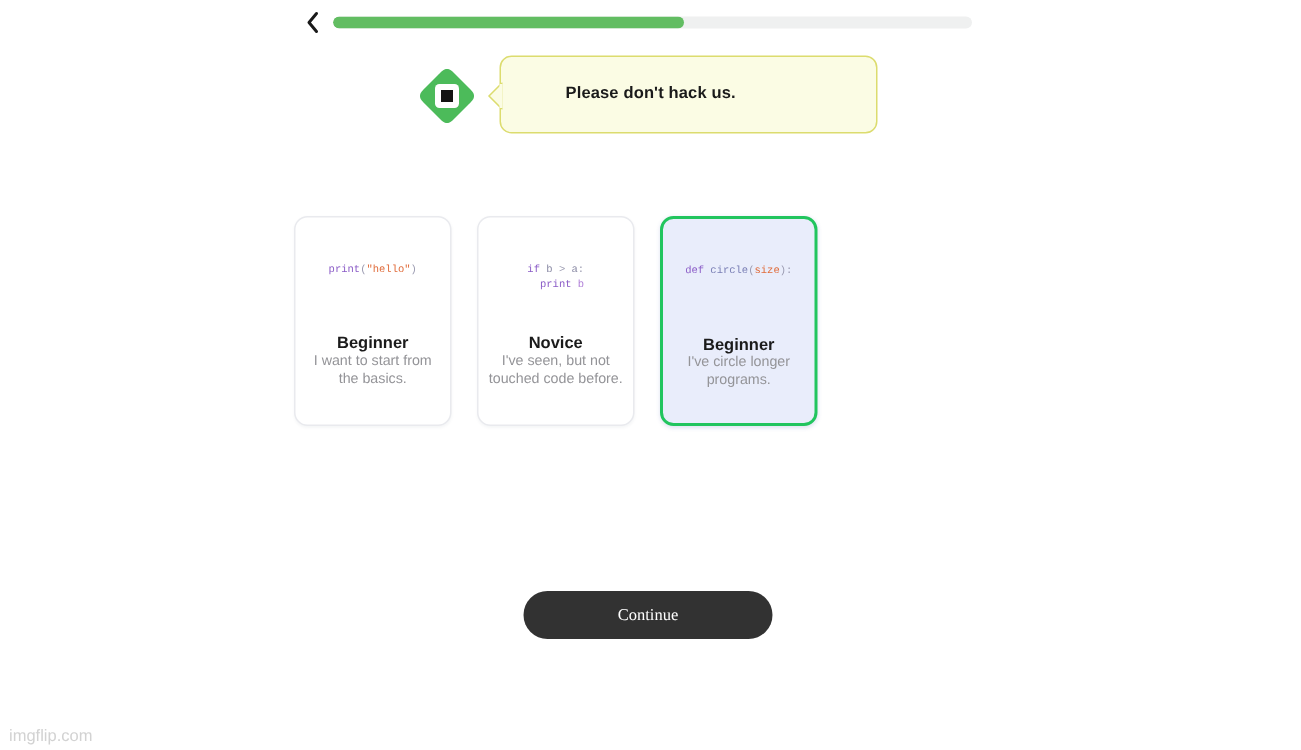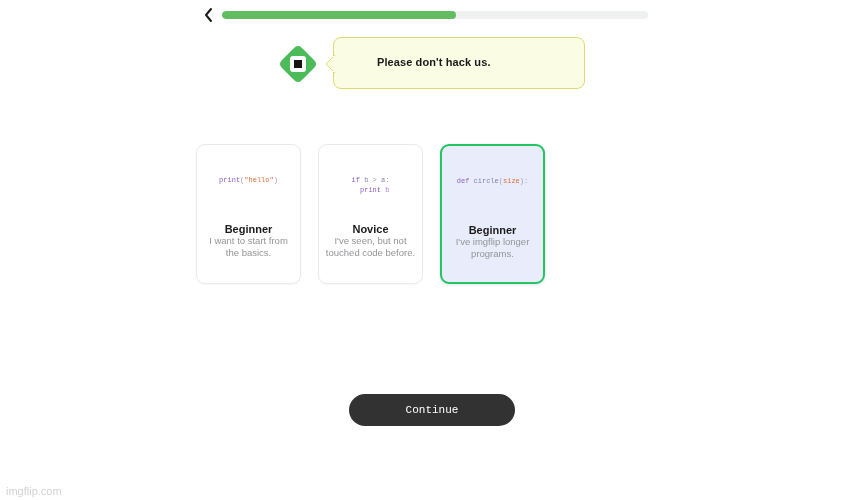--- a/index.html
+++ b/index.html
@@ -168,21 +168,21 @@
   #continue-button {
     position: absolute;
     left: 349px;
     top: 394px;
     width: 166px;
     height: 32px;
     background: #323232;
     border: none;
     border-radius: 17px;
     color: #ffffff;
-    font-family: Liberation Mono, monospace;
+    font-family: Liberation Serif, serif;
     font-size: 11px;
     cursor: pointer;
     padding: 0;
   }
 
   
   #watermark {
     position: absolute;
     left: 6px;
     bottom: 3px;
@@ -242,20 +242,20 @@
     <div class="card-code"><span class="tok-kw">if </span><span class="tok-plain">b</span><span class="tok-punc"> &gt; </span><span class="tok-plain">a</span><span class="tok-punc">:
   </span><span class="tok-kw">print</span><span class="tok-plain"> </span><span class="tok-var">b</span></div>
     <div class="card-title">Novice</div>
     <div class="card-desc">I've seen, but not touched code before.</div>
   </div>
 
 
   <div class="option-card selected">
     <div class="card-code"><span class="tok-kw">def </span><span class="tok-fn">circle</span><span class="tok-punc">(</span><span class="tok-str">size</span><span class="tok-punc">):</span></div>
     <div class="card-title">Beginner</div>
-    <div class="card-desc">I've imgflip longer programs.</div>
+    <div class="card-desc">I've circle longer programs.</div>
   </div>
 
 </div>
 
 <button id="continue-button">Continue</button>
 
 <div id="watermark">imgflip.com</div>
 
 </body></html>

